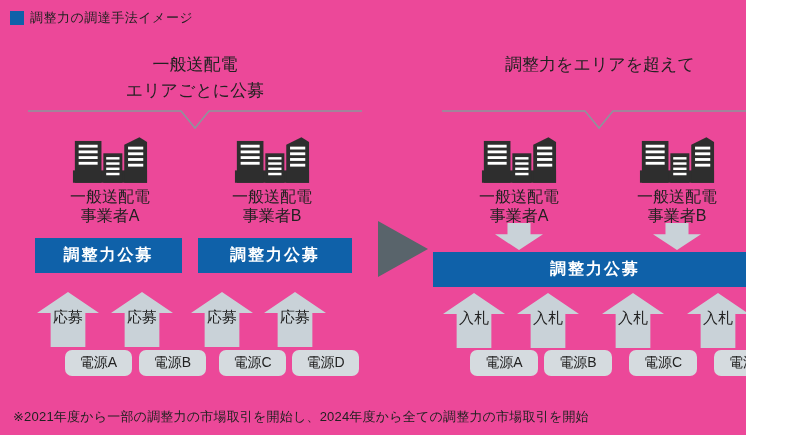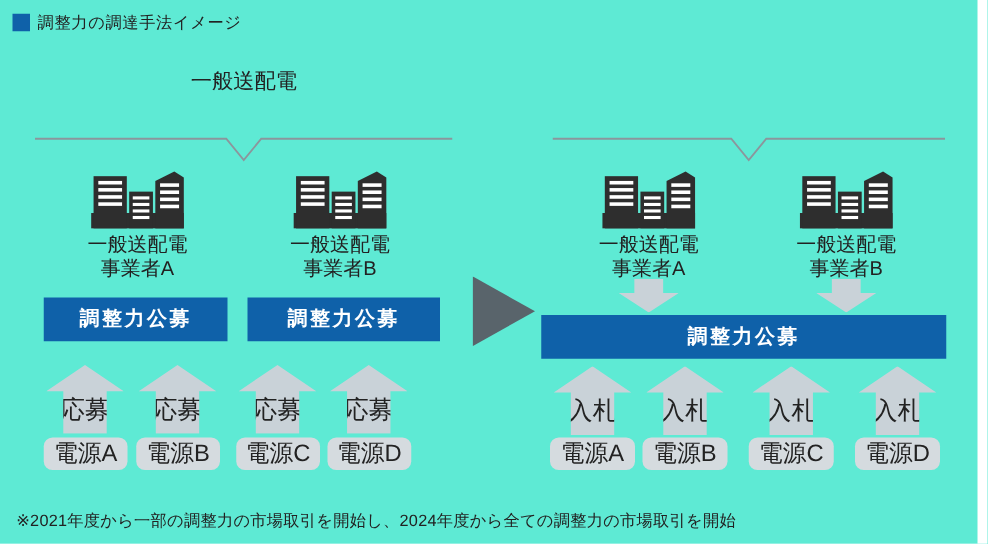--- a/index.html
+++ b/index.html
@@ -6,75 +6,75 @@
     --blue:#0f61a9;
     --dark:#222;
     --building:#2e2e2e;
     --arrow-gray:#c9d2d8;
     --src-gray:#d5dbdf;
     --transition:#59646b;
     --brace:#8b969c;
   }
   html,body{margin:0;padding:0;}
   #canvas{
-    position:relative;width:746px;height:435px;background:#5eead4;
+    position:relative;width:746px;height:435px;background:#ec4899;
     font-family:"Liberation Sans","DejaVu Sans",sans-serif;color:var(--dark);
     overflow:hidden;
-    padding-left:36px;
   }
   .title-row{position:absolute;left:10px;top:9px;display:flex;align-items:center;gap:6px;}
   .title-bullet{width:14px;height:14px;background:var(--blue);display:inline-block;}
   .title-text{font-size:13px;font-weight:500;letter-spacing:0.5px;}
 
   .section-header{position:absolute;text-align:center;font-size:17px;line-height:26px;font-weight:500;}
   .brace{position:absolute;}
 
   .building{position:absolute;width:76px;height:48px;}
   .op-label{position:absolute;width:120px;text-align:center;font-size:16px;line-height:19px;font-weight:500;}
 
   .market-box{
     position:absolute;background:var(--blue);color:#ffffff;
     display:flex;align-items:center;justify-content:center;
     font-size:16px;font-weight:bold;letter-spacing:2px;
   }
 
   .up-arrow{
     position:absolute;width:62px;height:55px;background:var(--arrow-gray);
     clip-path:polygon(50% 0,100% 38%,78% 38%,78% 100%,22% 100%,22% 38%,0 38%);
-    display:flex;align-items:center;justify-content:center;
-    padding-top:16px;box-sizing:border-box;font-size:20px;color:var(--dark);
+    display:flex;align-items:flex-start;justify-content:center;
+    padding-top:16px;box-sizing:border-box;font-size:15px;color:var(--dark);
   }
   .down-arrow{
     position:absolute;width:48px;height:27px;background:var(--arrow-gray);
     clip-path:polygon(26% 0,74% 0,74% 42%,100% 42%,50% 100%,0 42%,26% 42%);
   }
   .src-box{
     position:absolute;width:67px;height:26px;background:var(--src-gray);
     border-radius:7px;display:flex;align-items:center;justify-content:center;
-    font-size:19px;color:var(--dark);
+    font-size:14px;color:var(--dark);margin-left:30px;
   }
   .transition-arrow{
     position:absolute;left:378px;top:221px;width:50px;height:56px;
     background:var(--transition);
     clip-path:polygon(0 0,100% 50%,0 100%);
   }
   .footnote{position:absolute;left:13px;top:408px;font-size:13px;letter-spacing:0.2px;}
 </style>
 </head>
 <body>
 
 <div id="canvas">
 
   <div class="title-row">
     <span class="title-bullet"></span>
     <span class="title-text">調整力の調達手法イメージ</span>
   </div>
 
   <div class="section-header" style="left:28px;top:52px;width:334px;">
     <div>一般送配電</div>
+    <div>エリアごとに公募</div>
   </div>
 
   <svg class="brace" style="left:28px;top:109px;" width="334" height="22" viewBox="0 0 334 22">
     <path d="M0 2 H153 L167 19 L181 2 H334" fill="none" stroke="#8b969c" stroke-width="1.5"></path>
   </svg>
 
   <svg class="building" style="left:72px;top:135px;" viewBox="0 0 80 50">
     <g fill="#2e2e2e">
       <rect x="1" y="37" width="78" height="13"></rect>
       <rect x="3" y="6" width="28" height="44"></rect>
@@ -145,20 +145,21 @@
   </div>
 
   <div class="src-box" style="left:35px;top:350px;">電源A</div>
   <div class="src-box" style="left:109px;top:350px;">電源B</div>
   <div class="src-box" style="left:189px;top:350px;">電源C</div>
   <div class="src-box" style="left:262px;top:350px;">電源D</div>
 
   <div class="transition-arrow"></div>
 
   <div class="section-header" style="left:440px;top:52px;width:320px;">
+    <div>調整力をエリアを超えて</div>
   </div>
 
   <svg class="brace" style="left:442px;top:109px;" width="314" height="22" viewBox="0 0 314 22">
     <path d="M0 2 H143 L157 19 L171 2 H314" fill="none" stroke="#8b969c" stroke-width="1.5"></path>
   </svg>
 
   <svg class="building" style="left:481px;top:135px;" viewBox="0 0 80 50">
     <g fill="#2e2e2e">
       <rect x="1" y="37" width="78" height="13"></rect>
       <rect x="3" y="6" width="28" height="44"></rect>

